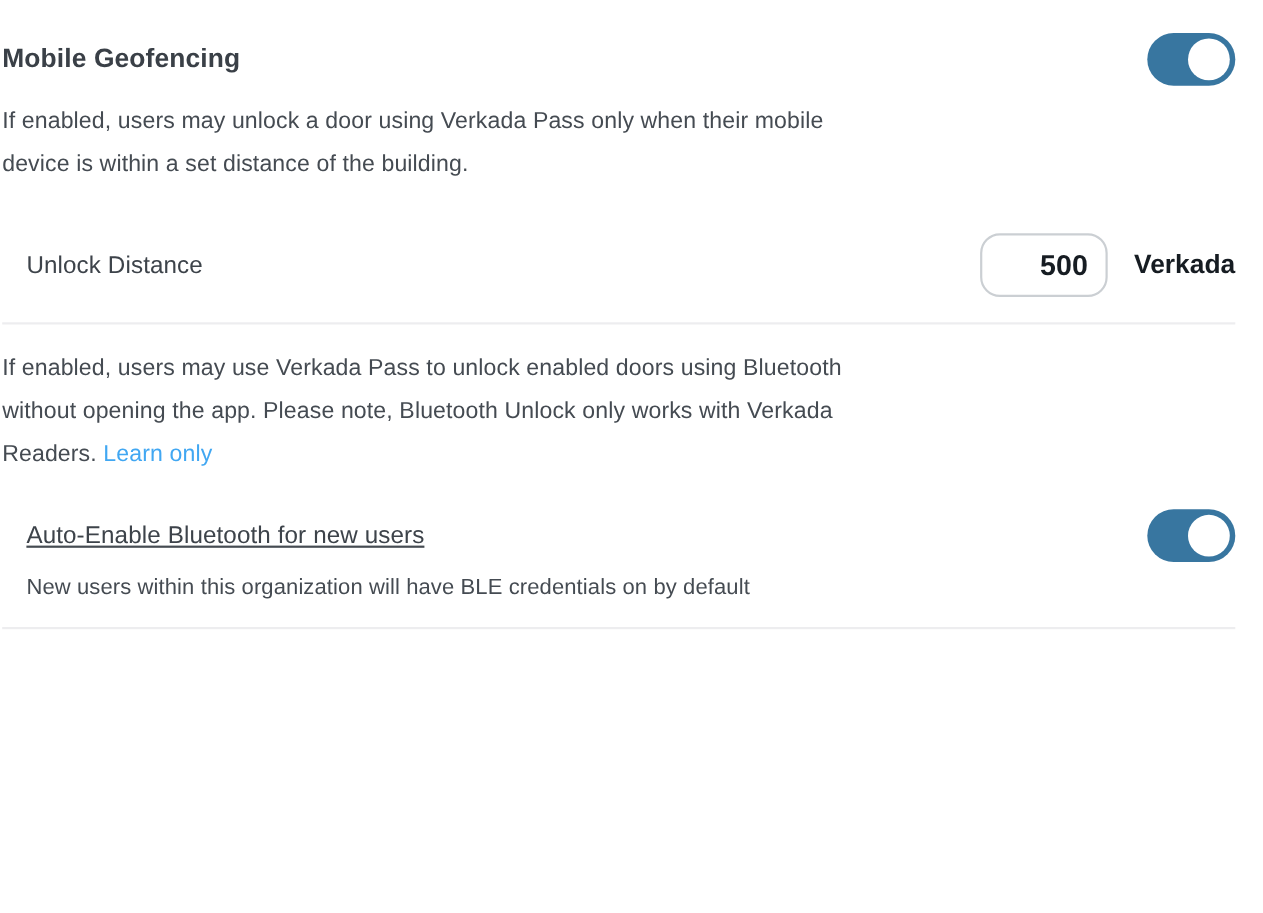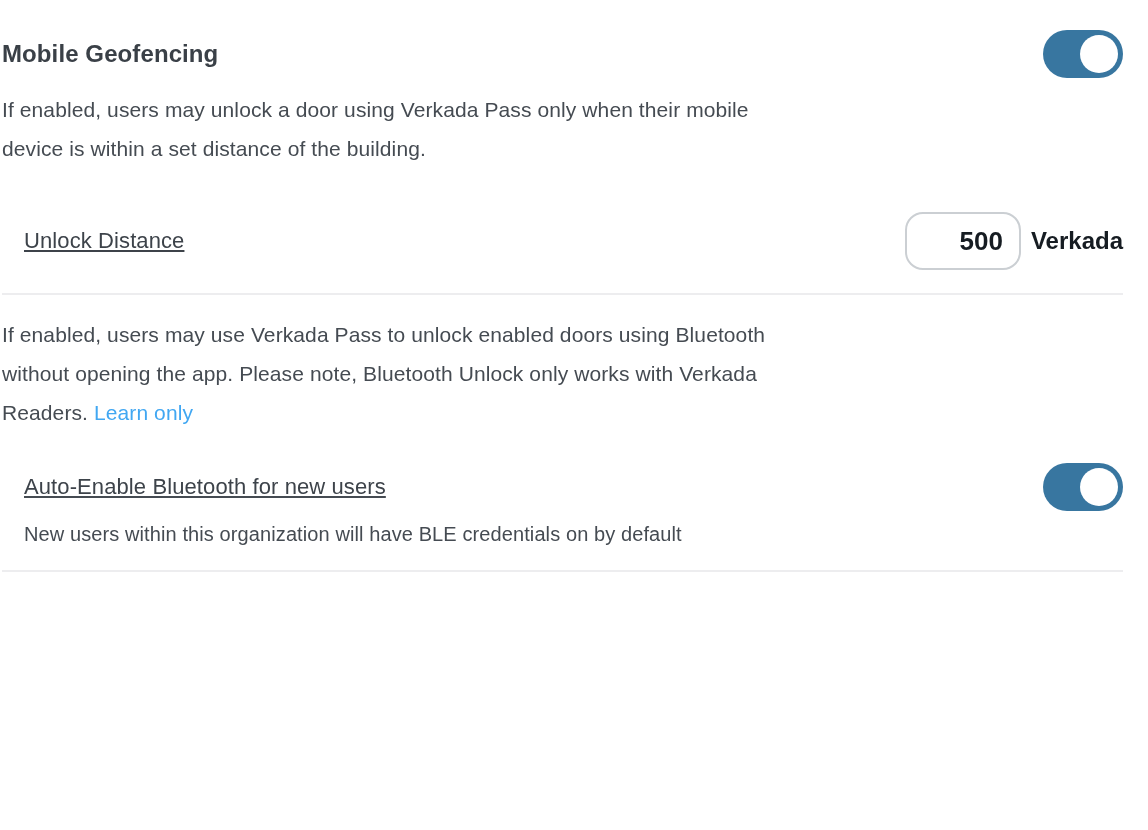--- a/index.html
+++ b/index.html
@@ -43,22 +43,22 @@
     position:absolute;top:5px;left:5px;width:38px;height:38px;border-radius:50%;
     background:#ffffff;transition:left .15s;
   }
   .toggle.on .knob{left:37px;}
 
   
   .unlock-row{
     margin-top:44px;margin-left:22px;height:58px;
     display:flex;justify-content:space-between;align-items:center;
   }
-  .sub-label{font-size:22px;color:#3d434a;letter-spacing:.1px;text-decoration:underline;}
-  .value-group{display:flex;align-items:center;gap:10px;}
+  .sub-label{font-size:22px;color:#3d434a;letter-spacing:.1px;}
+  .value-group{display:flex;align-items:center;gap:24px;}
   .dist-input{
     width:116px;height:58px;border:2px solid var(--input-border);border-radius:18px;
     text-align:right;padding-right:16px;font-size:26px;font-weight:600;
     color:var(--value-text);font-family:"Liberation Sans", sans-serif;outline:none;background:#fff;
   }
   .unit{font-size:24px;font-weight:700;color:var(--value-text);}
 
   .divider{border:none;height:2px;background:var(--divider);width:100%;}
 
   

